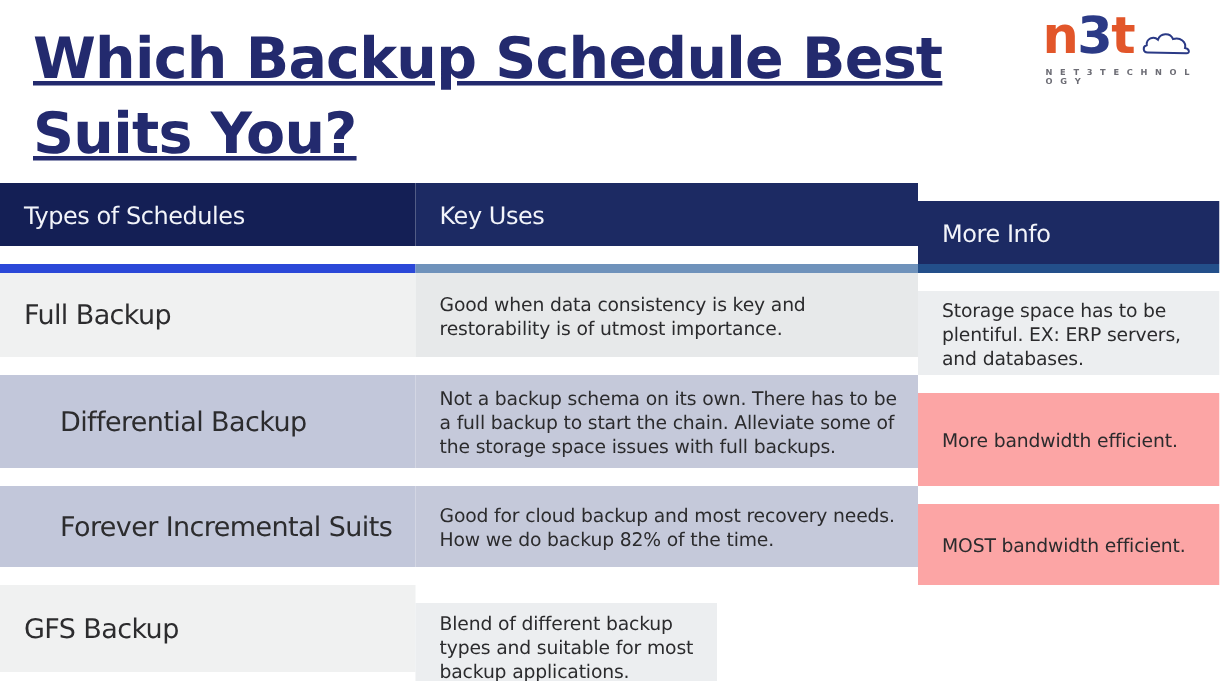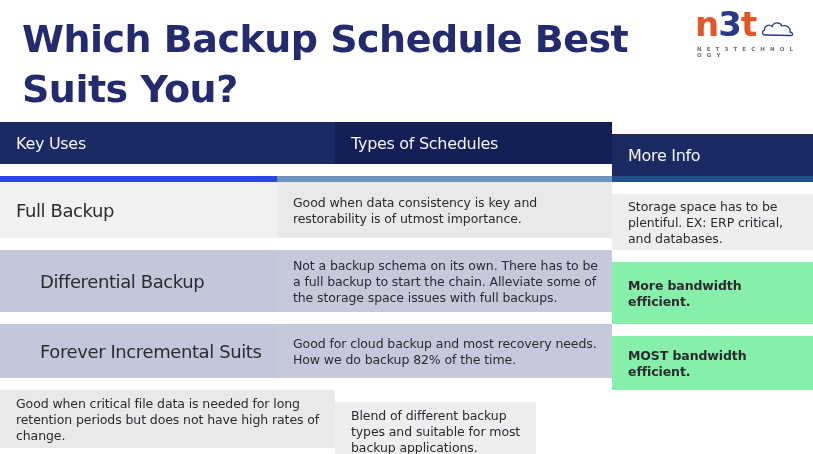--- a/index.html
+++ b/index.html
@@ -28,20 +28,21 @@
     left: 22px;
     top: 14px;
     width: 640px;
     font-family: "DejaVu Sans", sans-serif;
     font-size: 38px;
     line-height: 50px;
     font-weight: 600;
     letter-spacing: -0.5px;
     color: #232a6e;
     white-space: pre-line;
+    text-decoration: underline;
   }
 
   
   .logo-wrap {
     position: absolute;
     right: 14px;
     top: 8px;
     width: 108px;
     height: 52px;
   }
@@ -131,21 +132,21 @@
   .body-row .cell {
     padding: 10px 14px 8px 16px;
     display: flex;
     align-items: center;
   }
   .body-row.r-odd .col-1 { background: #f0f1f1; }
   .body-row.r-odd .col-2 { background: #e7e9ea; }
   .body-row.r-odd .col-3 { background: #eceef0; }
   .body-row.r-even .col-1 { background: #c2c7da; padding-left: 40px; }
   .body-row.r-even .col-2 { background: #c5c9da; }
-  .body-row.r-even .col-3 { background: #86efac; font-weight: bold; }
+  .body-row.r-even .col-3 { background: #fca5a5; }
 
   .type-label {
     font-family: "DejaVu Sans", sans-serif;
     font-size: 18px;
     color: #2c2c2e;
     letter-spacing: -0.4px;
     font-weight: 400;
     line-height: 22px;
   }
   .cell-text {
@@ -178,46 +179,46 @@
         <path d="M4 17 C1 17 0.5 13 3.5 12.2 C3 8 8 5.5 11 8.5 C12.5 4 19 3.5 21 8 C26 6.5 30 10 29 14 C32 14.5 32.5 17.5 30 17.5 Z" fill="none" stroke="#2b3a86" stroke-width="1.3"></path>
       </svg>
       <div class="logo-sub">N E T 3   T E C H N O L O G Y</div>
     </div>
   </div>
 </div>
 
 <div class="table">
 
   <div class="row hdr-row">
+    <div class="cell col-1">
+      <span class="hdr-label">Types of Schedules</span>
+    </div>
     <div class="cell col-2">
       <span class="hdr-label">Key Uses</span>
-    </div>
-    <div class="cell col-1">
-      <span class="hdr-label">Types of Schedules</span>
     </div>
     <div class="cell col-3">
       <span class="hdr-label">More Info</span>
     </div>
   </div>
 
   <div class="accent-row">
     <div class="accent-1"></div>
     <div class="accent-2"></div>
     <div class="accent-3"></div>
   </div>
 
   <div class="row body-row r-odd h1">
     <div class="cell col-1">
       <span class="type-label">Full Backup</span>
     </div>
     <div class="cell col-2">
       <span class="cell-text">Good when data consistency is key and restorability is of utmost importance.</span>
     </div>
     <div class="cell col-3">
-      <span class="cell-text">Storage space has to be plentiful. EX: ERP critical, and databases.</span>
+      <span class="cell-text">Storage space has to be plentiful. EX: ERP servers, and databases.</span>
     </div>
   </div>
 
   <div class="row body-row r-even h2">
     <div class="cell col-1">
       <span class="type-label">Differential Backup</span>
     </div>
     <div class="cell col-2">
       <span class="cell-text">Not a backup schema on its own. There has to be a full backup to start the chain. Alleviate some of the storage space issues with full backups.</span>
     </div>
@@ -233,21 +234,21 @@
     </div>
     <div class="cell col-2">
       <span class="cell-text">Good for cloud backup and most recovery needs. How we do backup 82% of the time.</span>
     </div>
     <div class="cell col-3">
       <span class="cell-text">MOST bandwidth efficient.</span>
     </div>
   </div>
 
   <div class="row body-row r-odd h5">
-    <div class="cell col-2">
-      <span class="cell-text">Good when critical file data is needed for long retention periods but does not have high rates of change.</span>
+    <div class="cell col-1">
+      <span class="type-label">GFS Backup</span>
     </div>
     <div class="cell col-3">
       <span class="cell-text">Blend of different backup types and suitable for most backup applications.</span>
     </div>
   </div>
 
 </div>
 
 </body></html>

